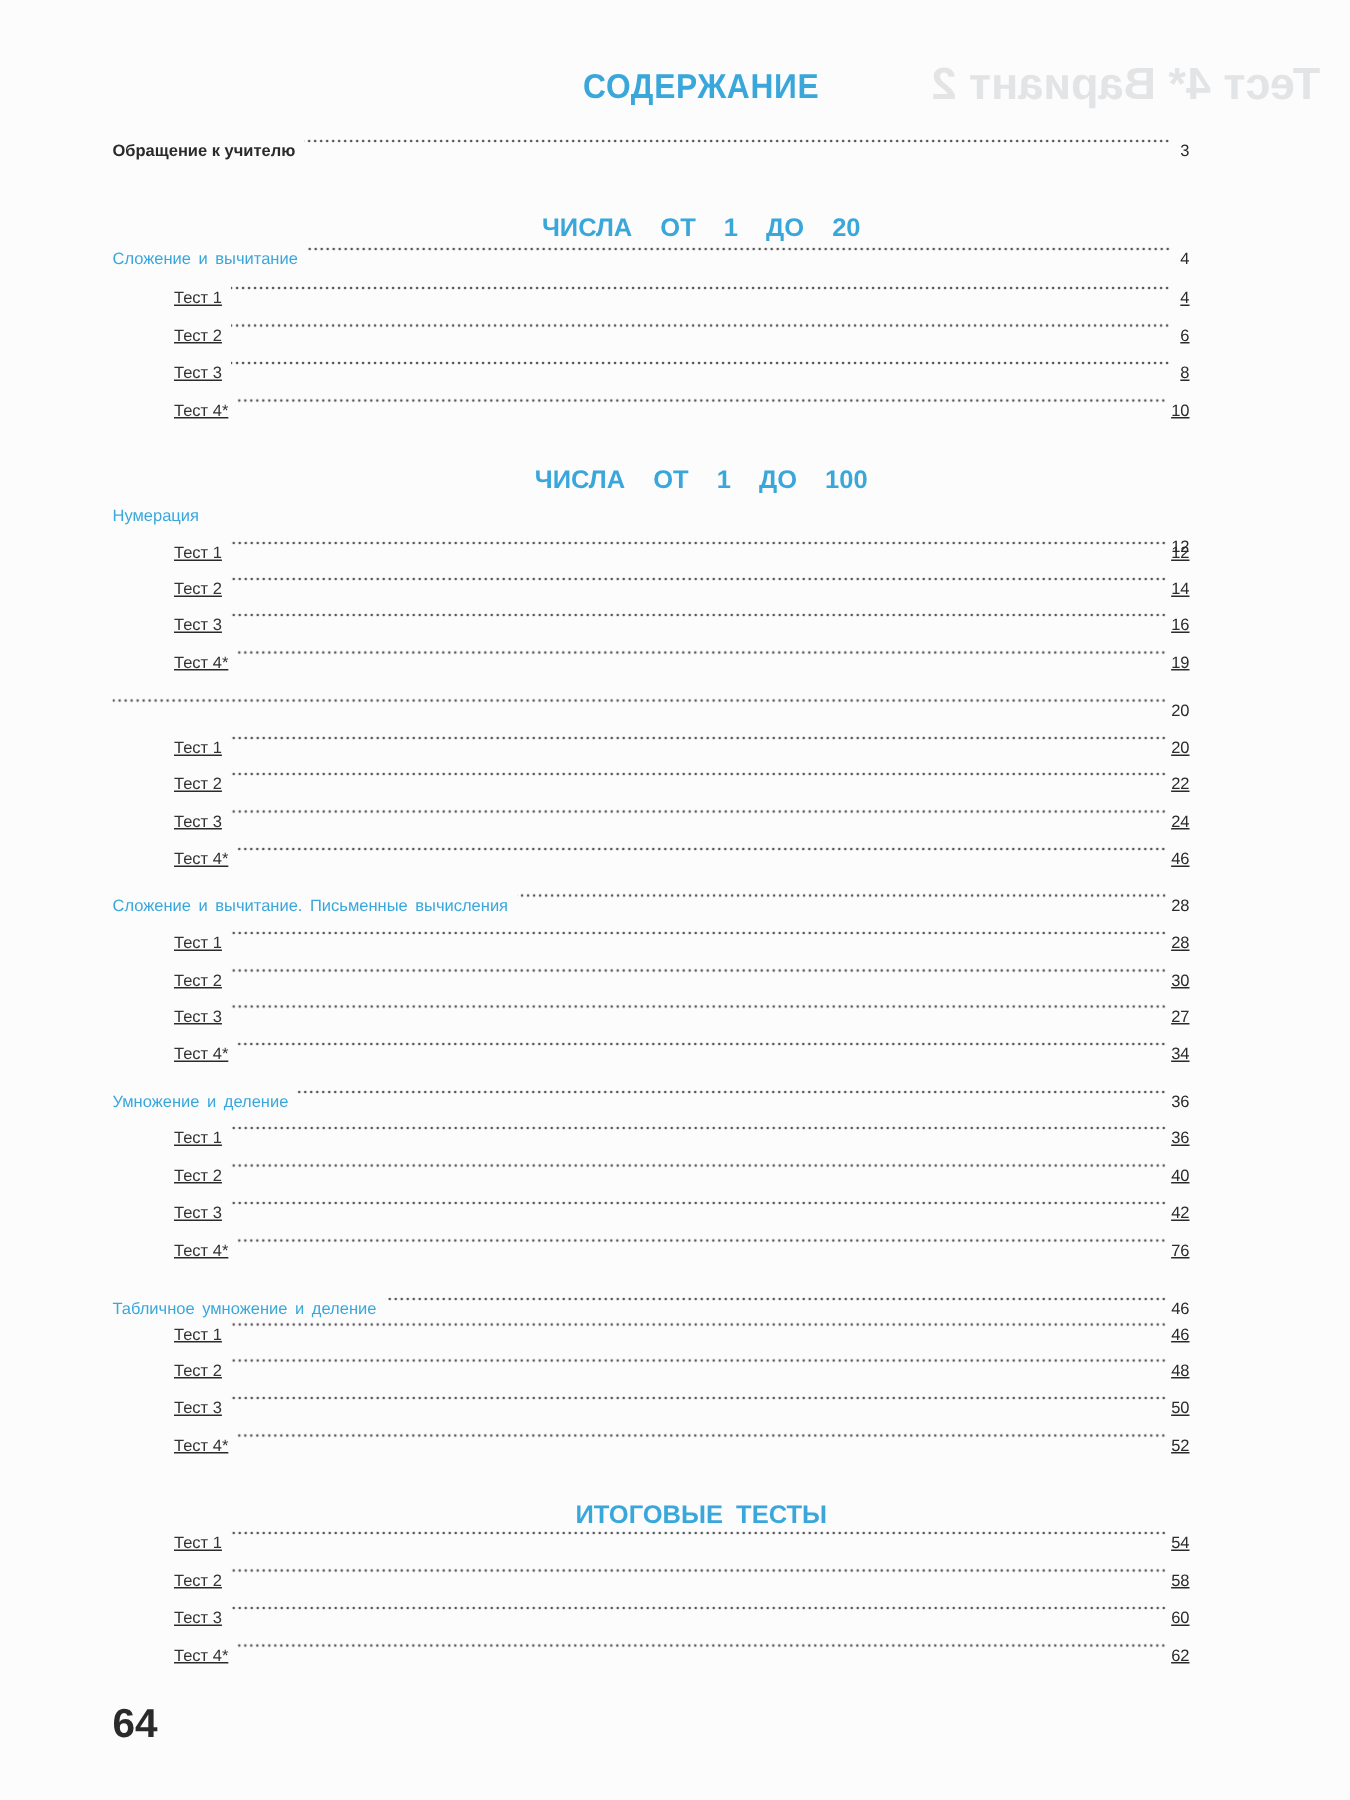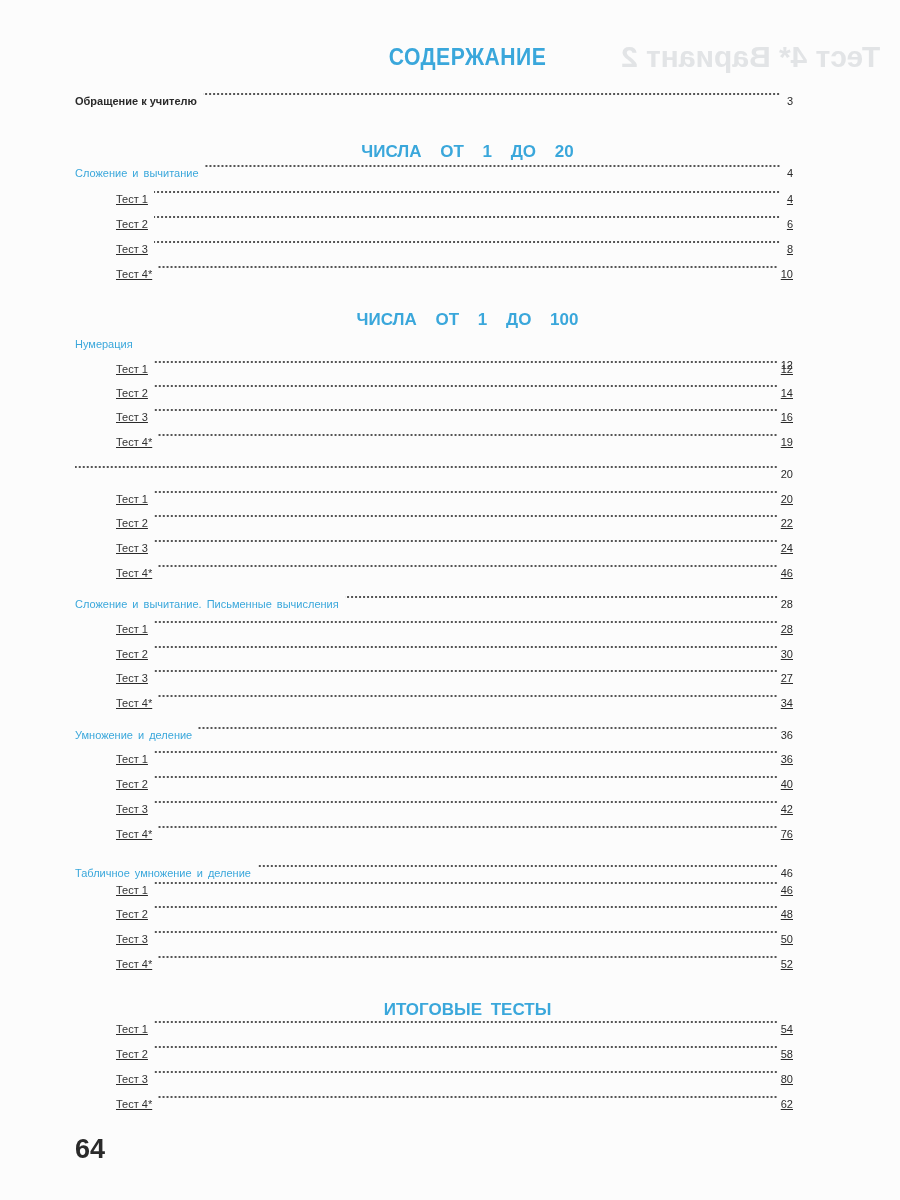--- a/index.html
+++ b/index.html
@@ -219,21 +219,21 @@
     <span class="page">54</span>
   </div>
 <div class="row test" style="top:1045px;">
     <span class="label">Тест 2</span>
     <span class="dots"></span>
     <span class="page">58</span>
   </div>
 <div class="row test" style="top:1070px;">
     <span class="label">Тест 3</span>
     <span class="dots"></span>
-    <span class="page">80</span>
+    <span class="page">60</span>
   </div>
 <div class="row test" style="top:1095px;">
     <span class="label">Тест 4*</span>
     <span class="dots"></span>
     <span class="page">62</span>
   </div>
 
 <div class="pagenum">64</div>
 
 </body></html>

